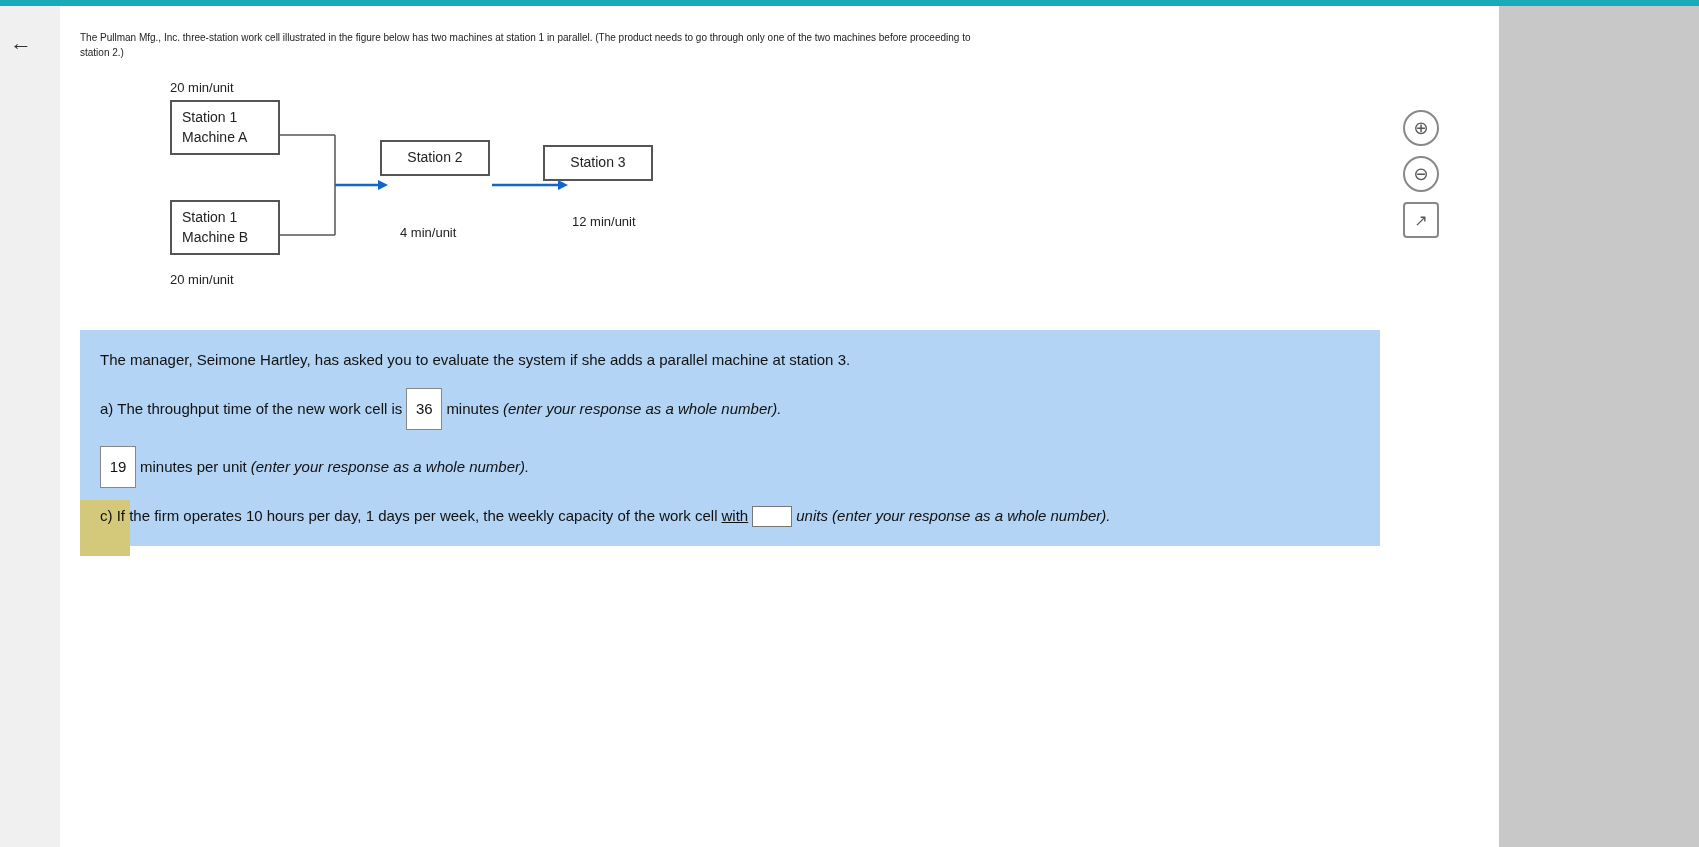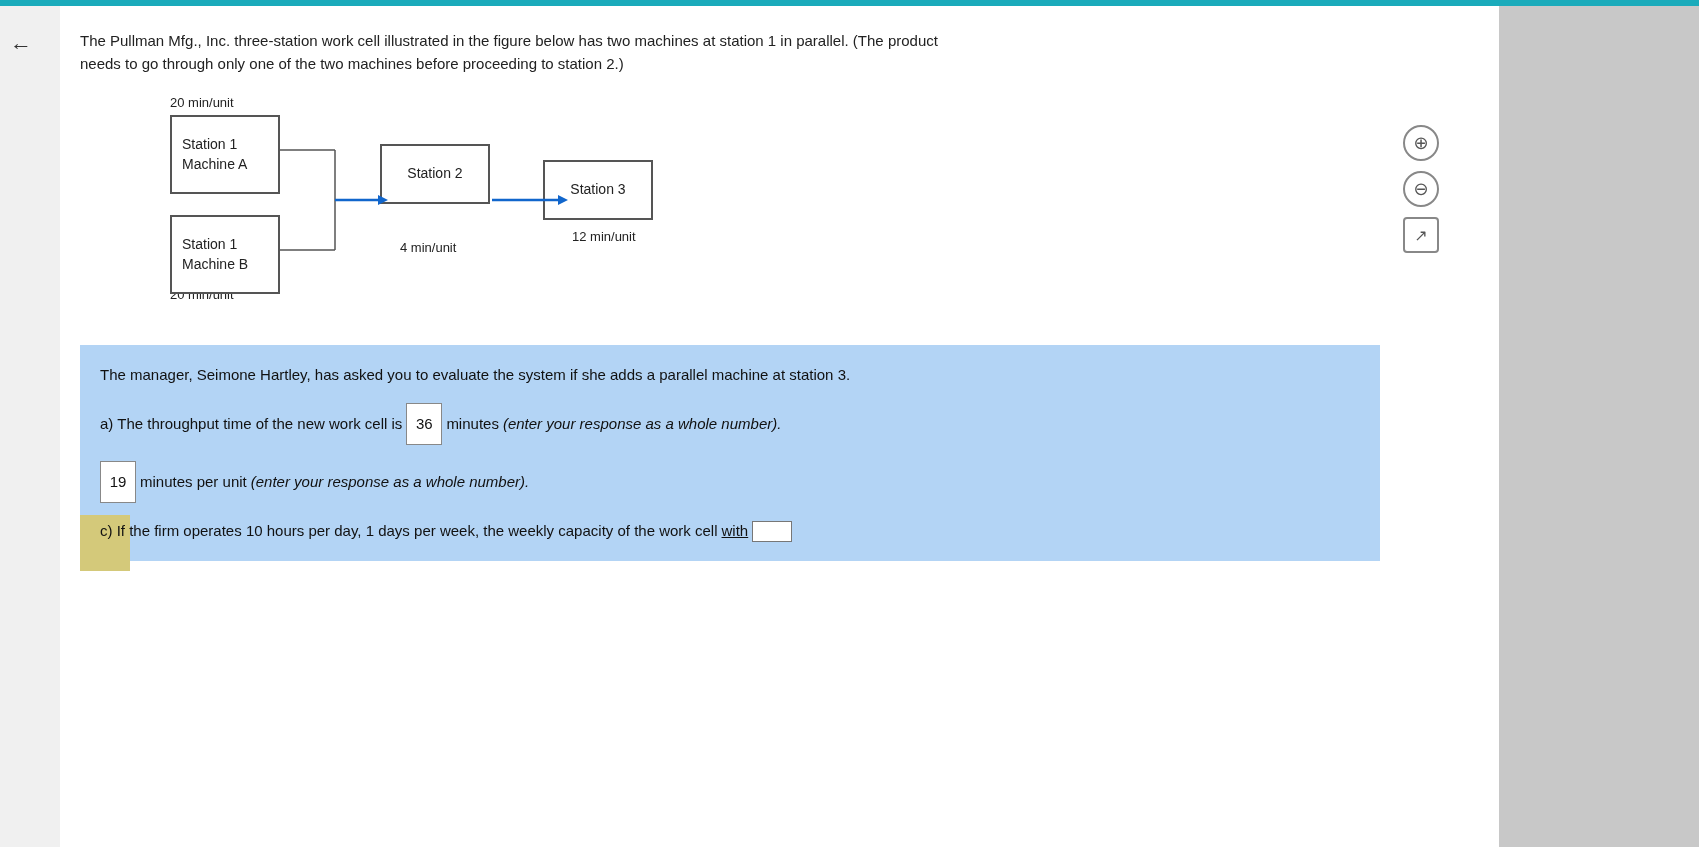--- a/index.html
+++ b/index.html
@@ -34,21 +34,21 @@
     }
     .main-content {
       flex: 1;
       background: #fff;
       padding: 30px 40px 30px 20px;
       display: flex;
       flex-direction: column;
       gap: 0;
     }
     .question-text {
-      font-size: 15px;
+      font-size: 10px;
       color: #222;
       line-height: 1.5;
       margin-bottom: 20px;
       max-width: 900px;
     }
     .diagram-area {
       position: relative;
       width: 100%;
       display: flex;
       flex-direction: row;
@@ -62,39 +62,39 @@
       width: 700px;
       height: 220px;
       margin-left: 60px;
       text-decoration: underline;
     }
     
     .station-box {
       position: absolute;
       border: 2px solid #555;
       background: #fff;
-      padding: 18px 10px;
+      padding: 6px 10px;
       font-size: 14px;
       color: #222;
       text-align: left;
       line-height: 1.4;
       min-width: 90px;
     }
     .station-1a {
       top: 20px;
       left: 30px;
       width: 110px;
     }
     .station-1b {
       top: 120px;
       left: 30px;
       width: 110px;
     }
     .station-2 {
-      top: 49px;
+      top: 60px;
       left: 240px;
       width: 110px;
       text-align: center;
     }
     .station-3 {
       top: 65px;
       left: 403px;
       width: 110px;
       text-align: center;
     }
@@ -303,20 +303,21 @@
         <span>minutes per unit</span>
         <em><span>(enter your response as a whole number).</span></em>
       </div>
 
       <div style="position:relative;">
         <div style="position:absolute;left:-20px;top:-4px;width:50px;height:56px;background:#d4c97a;z-index:0;"></div>
         <div class="answer-line" style="position:relative;z-index:1;">
           <span>c) If the firm operates 10 hours per day, 1 days per week, the weekly capacity of the work cell</span>
           <u><span>with</span></u>
           <input class="inline-input" type="text" value="" style="border: 1px solid rgb(119, 119, 119); font-size: 15px;">
+          <em><span>units (enter your response as a whole number).</span></em>
         </div>
       </div>
 
     </div>
   </div>
 
   <div class="right-panel"></div>
 </div>
 
 </body></html>

